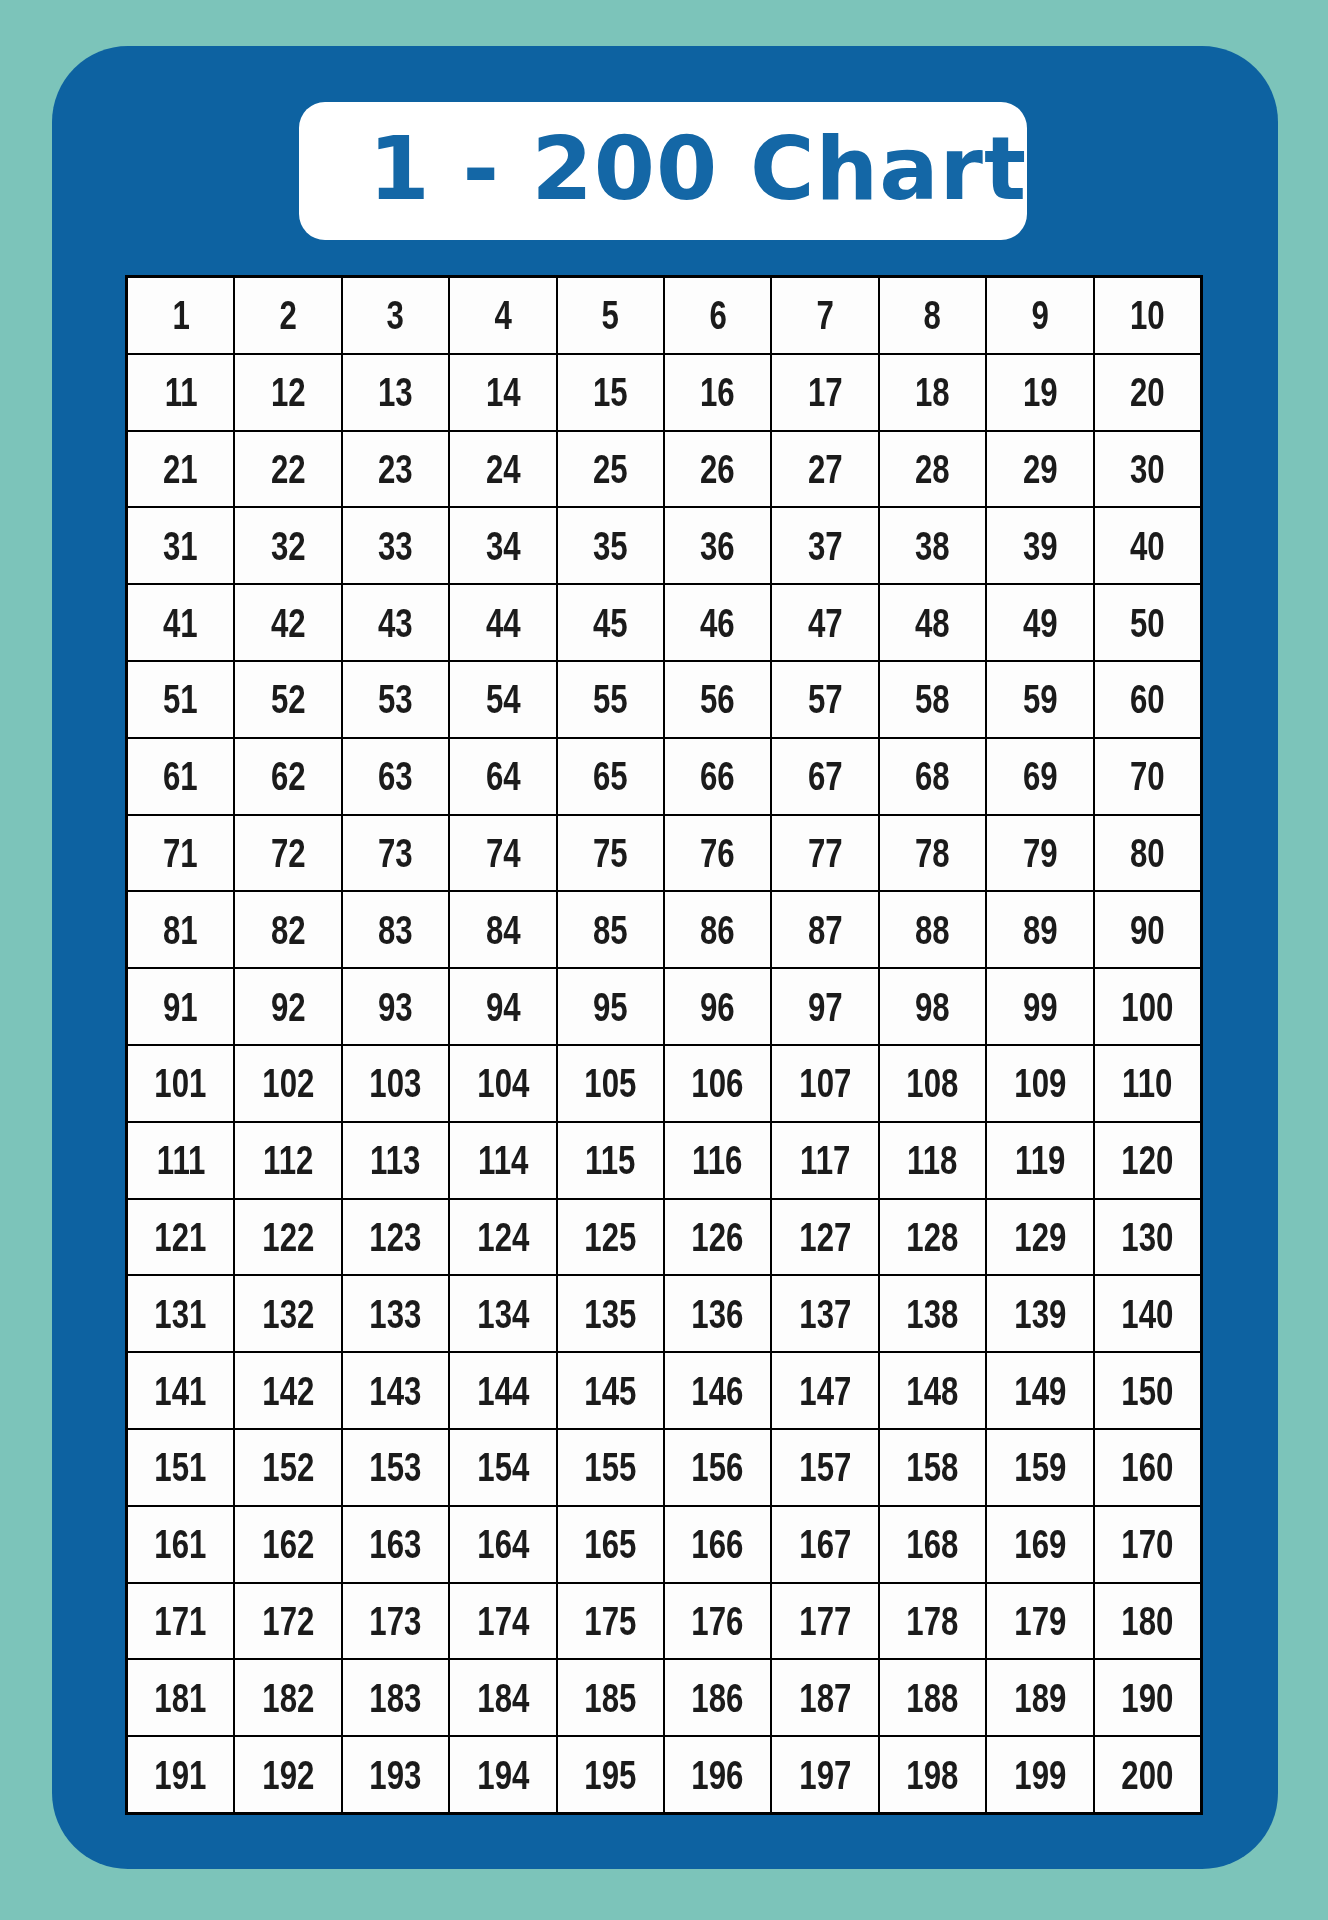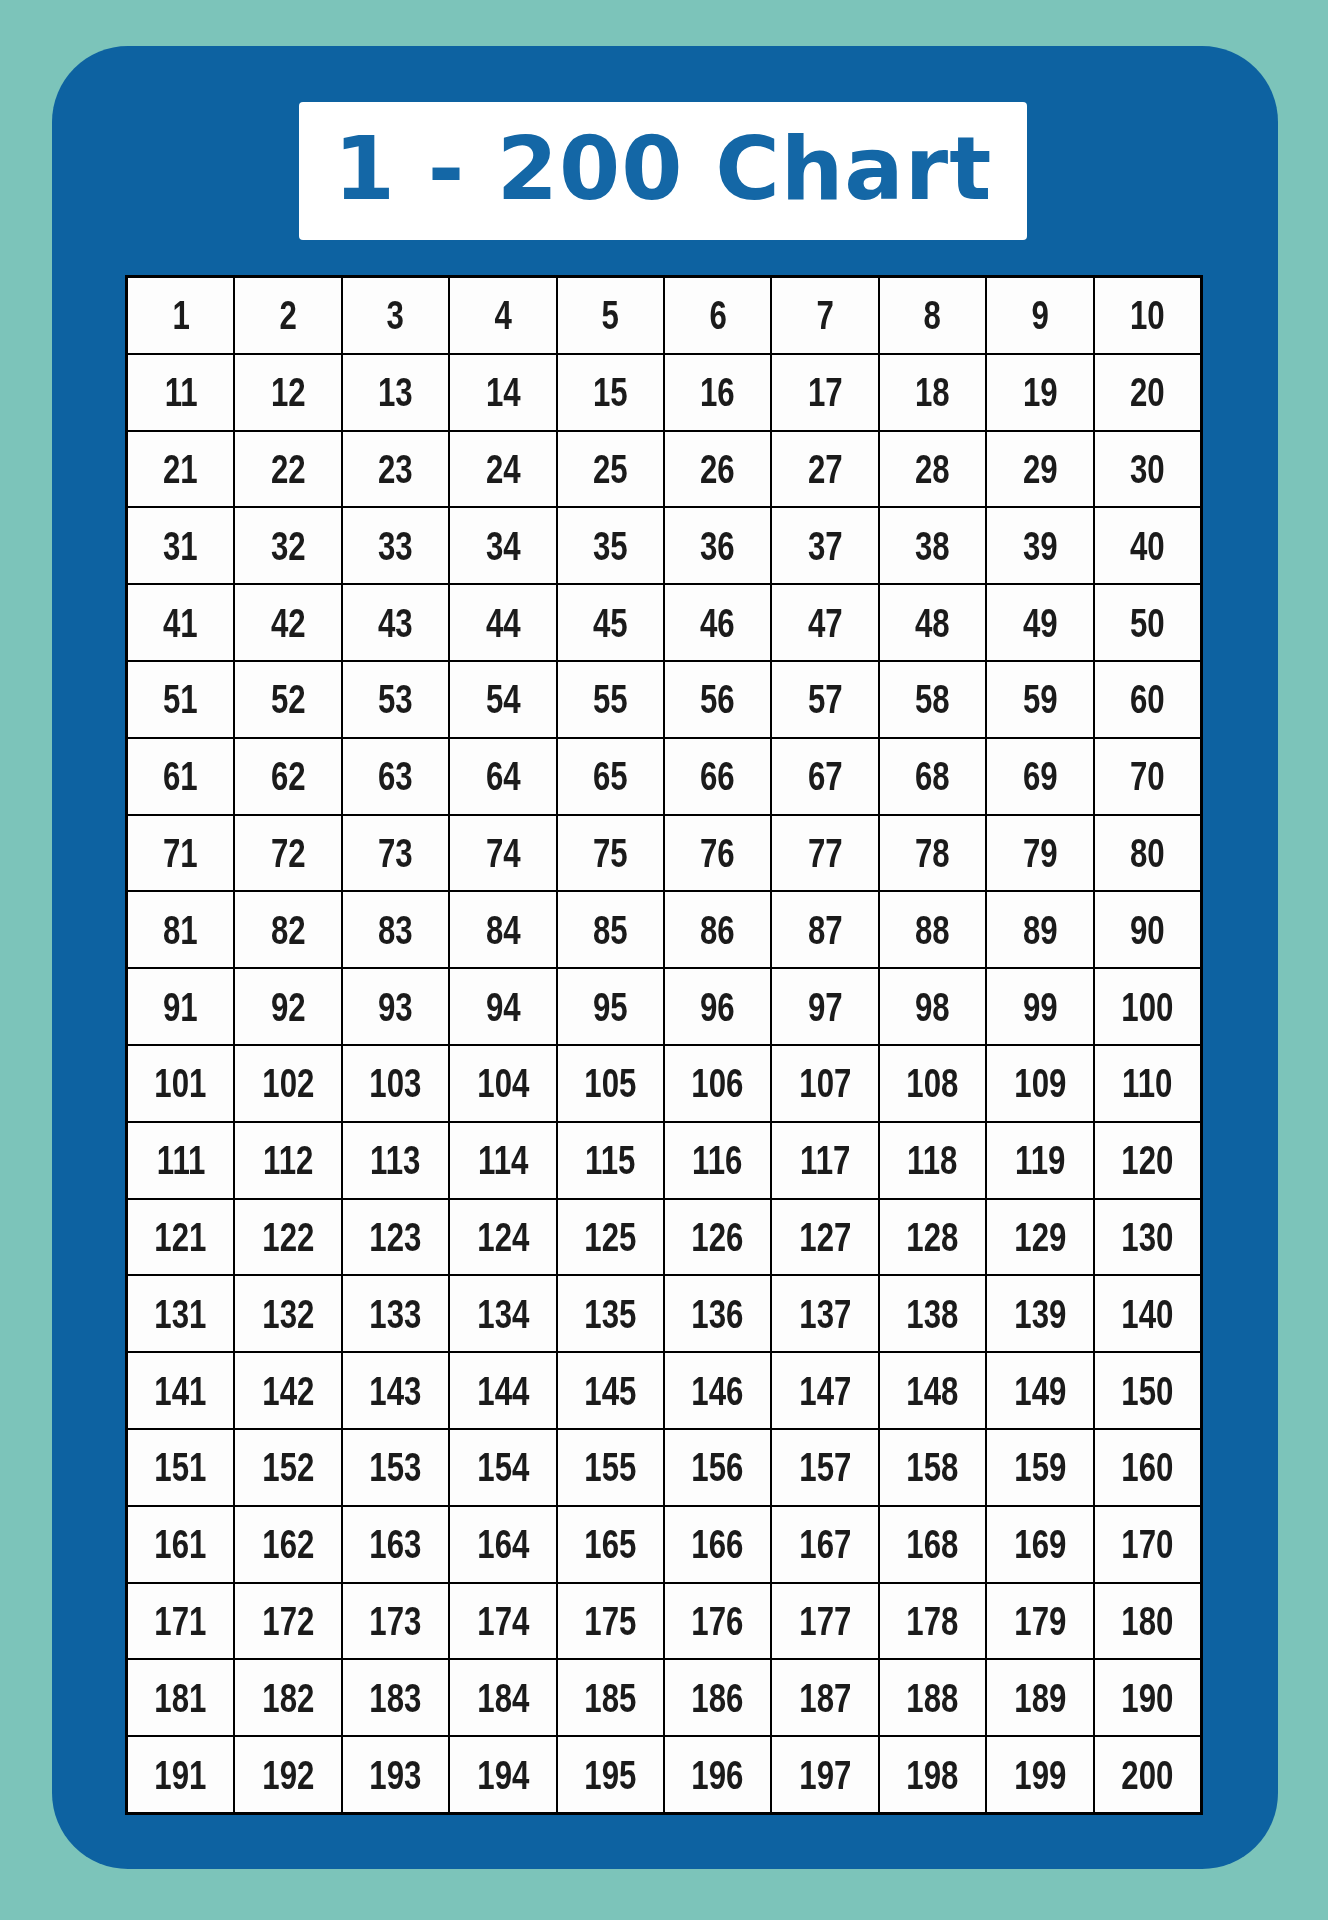--- a/index.html
+++ b/index.html
@@ -31,24 +31,24 @@
     background: var(--card);
     border-radius: 76px;
   }
   .title-box {
     position: absolute;
     left: 247px;
     top: 56px;
     width: 728px;
     height: 138px;
     background: var(--title-box-bg);
-    border-radius: 4px;
+    border-radius: 26px;
     display: flex;
     align-items: center;
-    justify-content: center;
+    justify-content: flex-end;
   }
   .title-text {
     font-family: "DejaVu Sans", sans-serif;
     font-weight: 700;
     font-size: 88px;
     line-height: 1;
     color: var(--title-text);
     letter-spacing: 1px;
     white-space: nowrap;
     transform: translateY(-2px);

